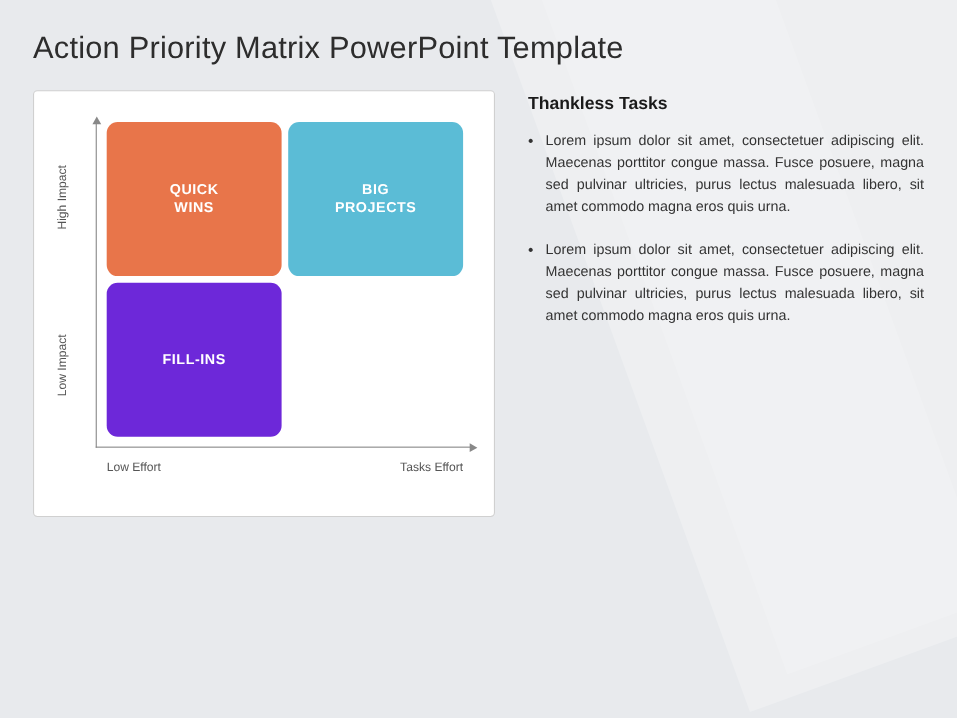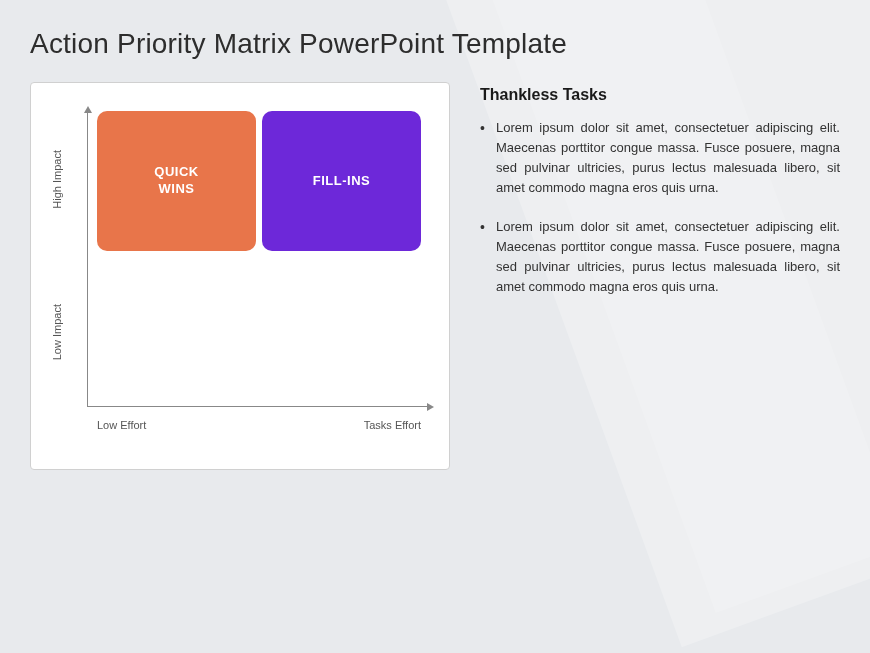--- a/index.html
+++ b/index.html
@@ -278,20 +278,21 @@
             <span class="y-label-text">Low Impact</span>
           </div>
         </div>
 
         <div class="y-axis-line"></div>
 
         <div class="x-axis-line"></div>
 
         <div class="matrix-grid">
           <div class="quadrant quadrant-quick-wins">QUICK<br>WINS</div>
+          <div class="quadrant quadrant-big-projects">BIG<br>PROJECTS</div>
           <div class="quadrant quadrant-fill-ins">FILL-INS</div>
         </div>
 
         <div class="x-axis-labels">
           <span class="x-label-text">Low Effort</span>
           <span class="x-label-text">Tasks Effort</span>
         </div>
 
       </div>
     </div>

